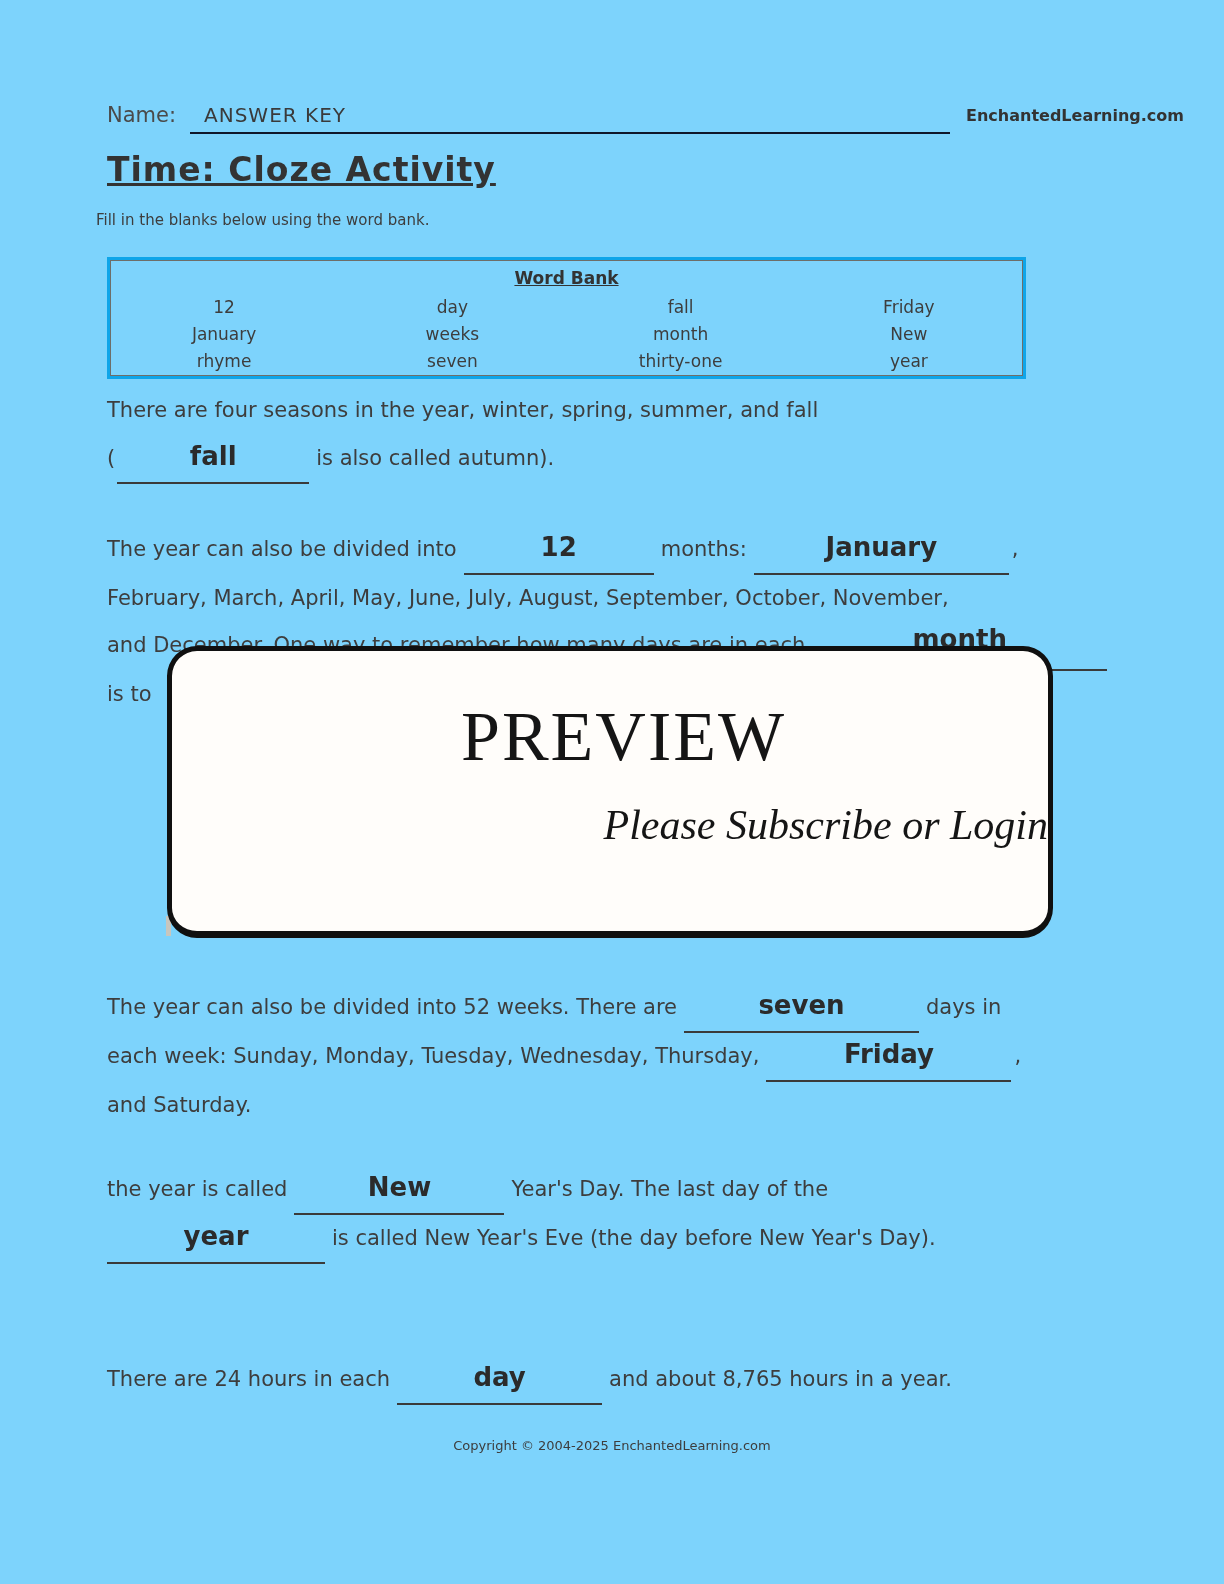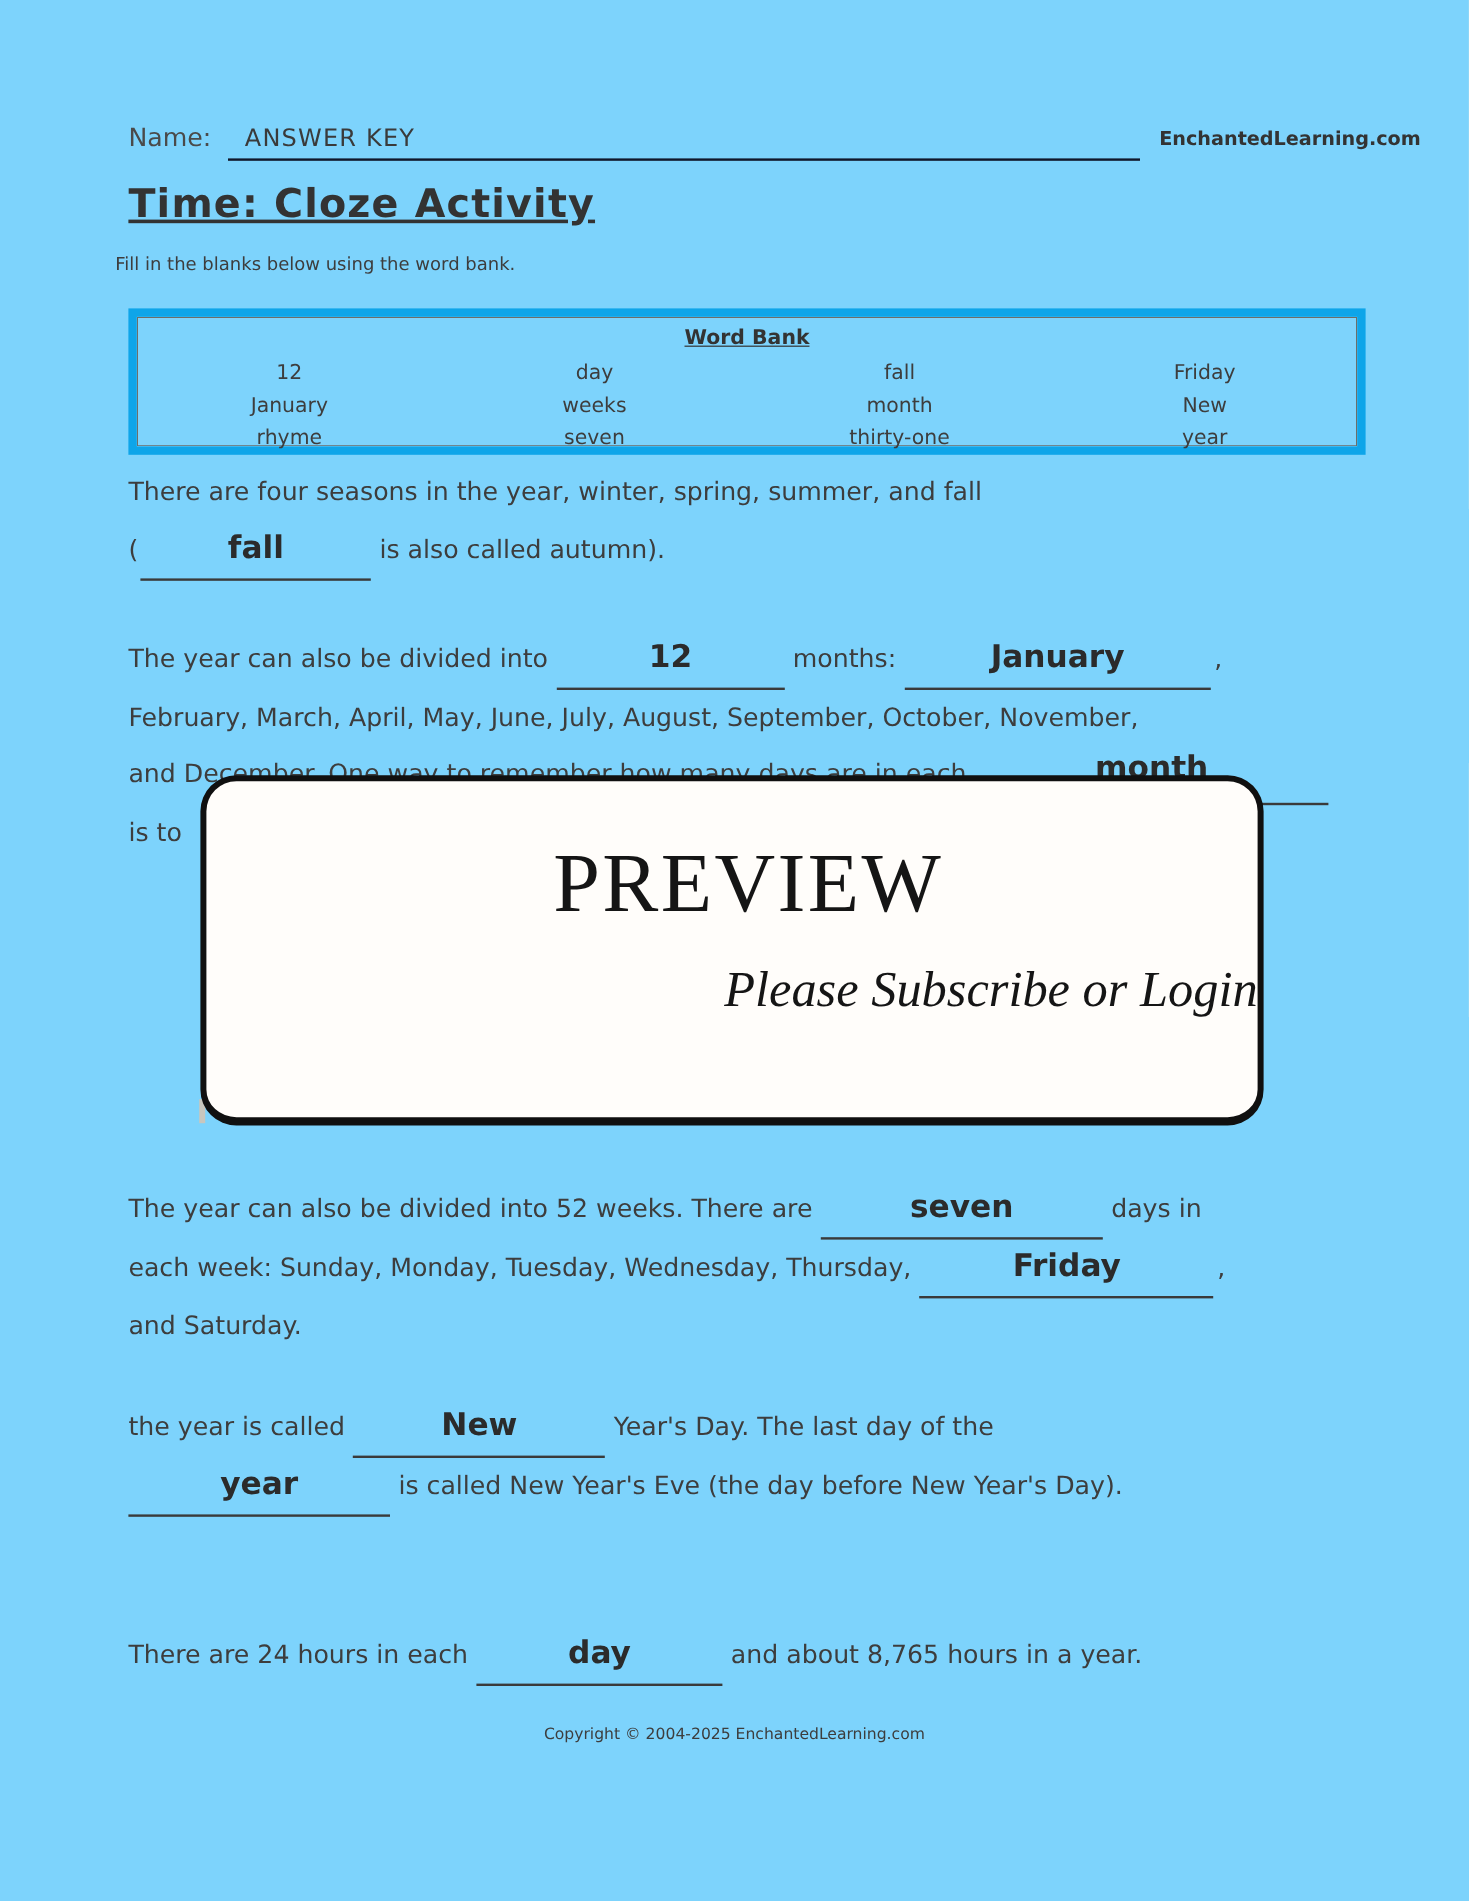--- a/index.html
+++ b/index.html
@@ -12,22 +12,22 @@
   
   .name-row { position:absolute; top:103px; left:107px; width:843px; display:flex; align-items:baseline; }
   .name-label { font-size:21px; color:#4a4a4a; flex:0 0 auto; }
   .name-field { flex:1 1 auto; margin-left:14px; border-bottom:2px solid #0f172a; padding:0 0 5px 14px; }
   .name-value { font-size:20px; letter-spacing:1px; color:#3a3a3a; }
   .site { position:absolute; top:106px; left:966px; font-size:16px; font-weight:bold; color:#333; }
   .title { position:absolute; top:150px; left:107px; margin:0; font-size:33px; font-weight:bold; letter-spacing:1px; color:#333;text-decoration:underline; }
   .instructions { position:absolute; top:211px; left:96px; font-size:15px; }
   
   .wordbank {
-    position:absolute; top:257px; left:107px; width:1031px; height:122px; box-sizing:border-box;
-    border:7px solid #0ea5e9; box-shadow: inset 0 0 0 1px #6e6e68; padding-top:8px;
+    position:absolute; top:257px; left:107px; width:919px; height:122px; box-sizing:border-box;
+    border:3px solid #0ea5e9; box-shadow: inset 0 0 0 1px #6e6e68; padding-top:8px;
   }
   .wb-title { text-align:center; font-weight:bold; text-decoration:underline; font-size:17px; color:#333; }
   .wb-grid { display:grid; grid-template-columns:repeat(4,1fr); margin-top:6px; font-size:17px; text-align:center; }
   .wb-cell { line-height:27px; }
   
   .para { position:absolute; left:107px; width:1007px; }
   .pline { line-height:47px; white-space:nowrap; font-size:21px; }
   .pline-flex { display:flex; align-items:baseline; }
   .p1 { top:386px; } .p1 .pline { line-height:48px; }
   .p2 { top:526px; }

